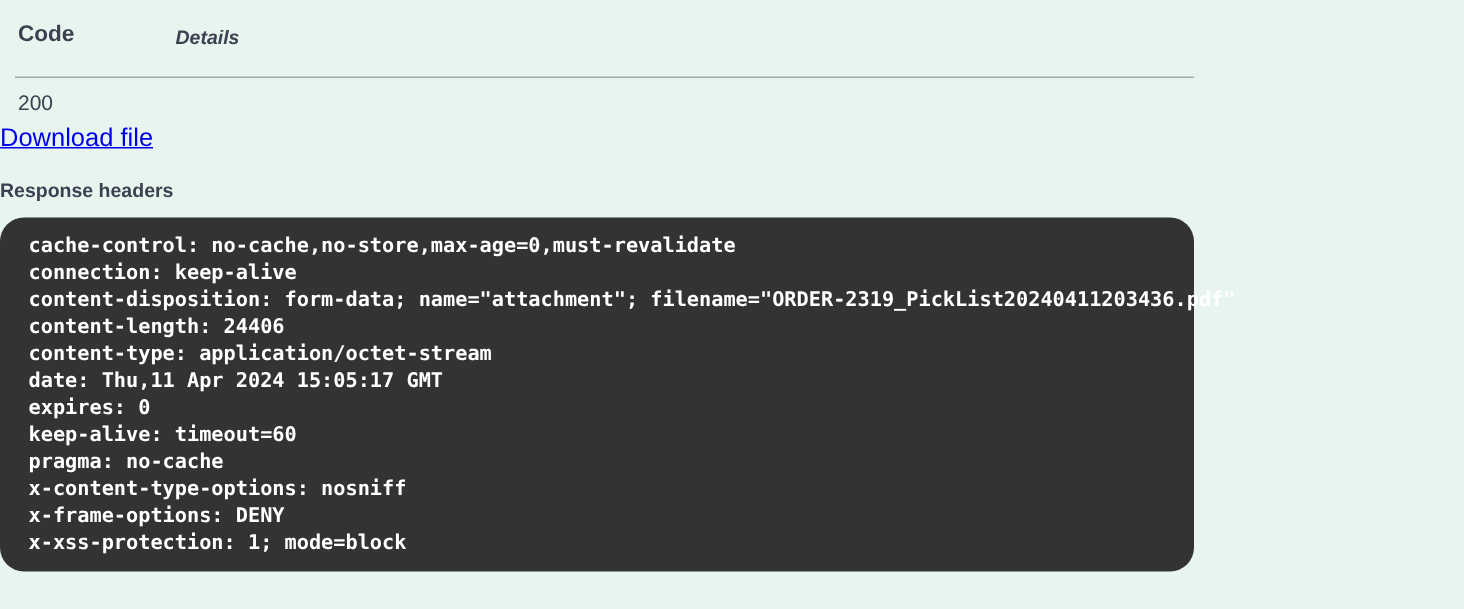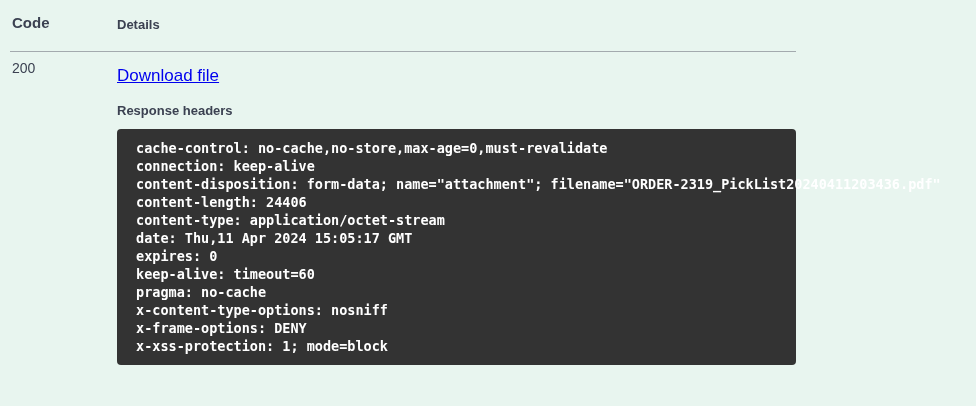--- a/index.html
+++ b/index.html
@@ -23,24 +23,26 @@
   .col-code-head {
     width: 107px;
     padding-left: 2px;
     font-size: 15px;
     font-weight: bold;
   }
   .col-details-head {
     font-size: 13px;
     font-weight: bold;
     padding-top: 3px;
+    font-style: italic;
   }
   .tbody-row {
     display: flex;
     padding-top: 8px;
+    flex-direction: column;
   }
   .cell-code {
     width: 117px;
     padding-left: 12px;
     font-size: 14px;
     font-weight: normal;
     color: #3b4151;
   }
   .cell-details {
     flex: 1;
@@ -60,21 +62,21 @@
     font-size: 17px;
     line-height: 20px;
     color: #0000ee;
     text-decoration: underline;
     cursor: pointer;
     text-align: right;
   }
   .headers-block {
     margin-top: 10px;
     background: #333333;
-    border-radius: 4px;
+    border-radius: 16px;
     padding: 10px 10px 10px 19px;
     min-height: 236px;
   }
   .header-line {
     font-family: "DejaVu Sans Mono", monospace;
     font-size: 13.5px;
     font-weight: bold;
     line-height: 18px;
     color: #ffffff;
     white-space: pre;

